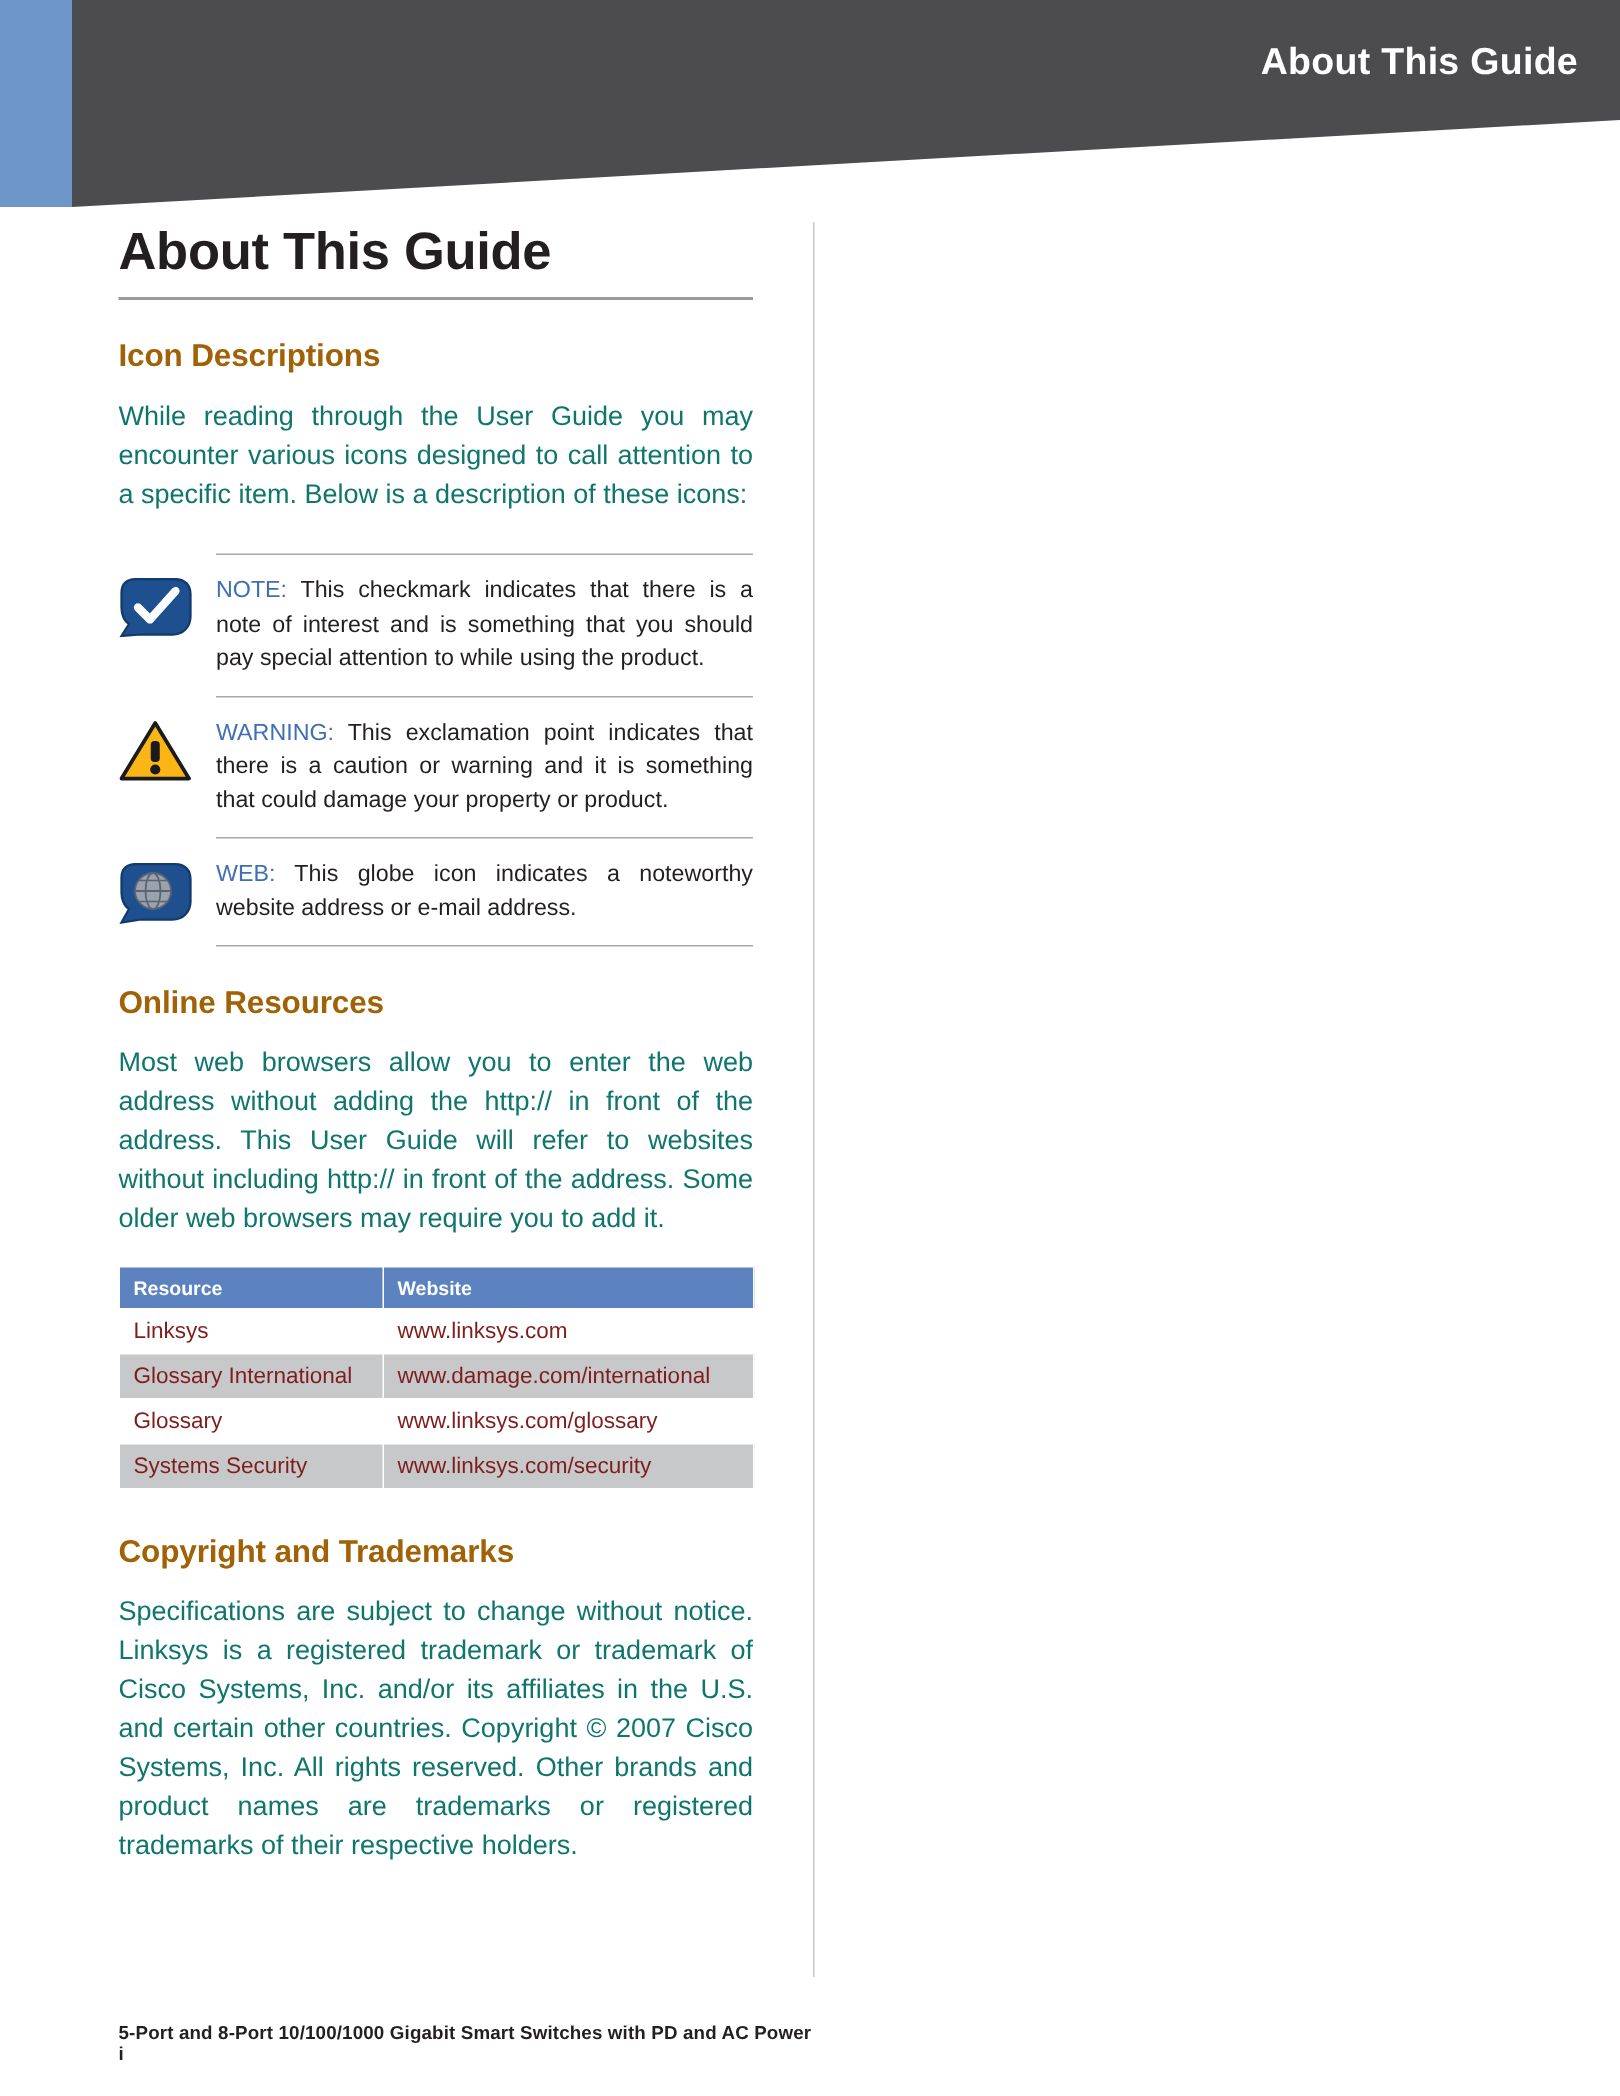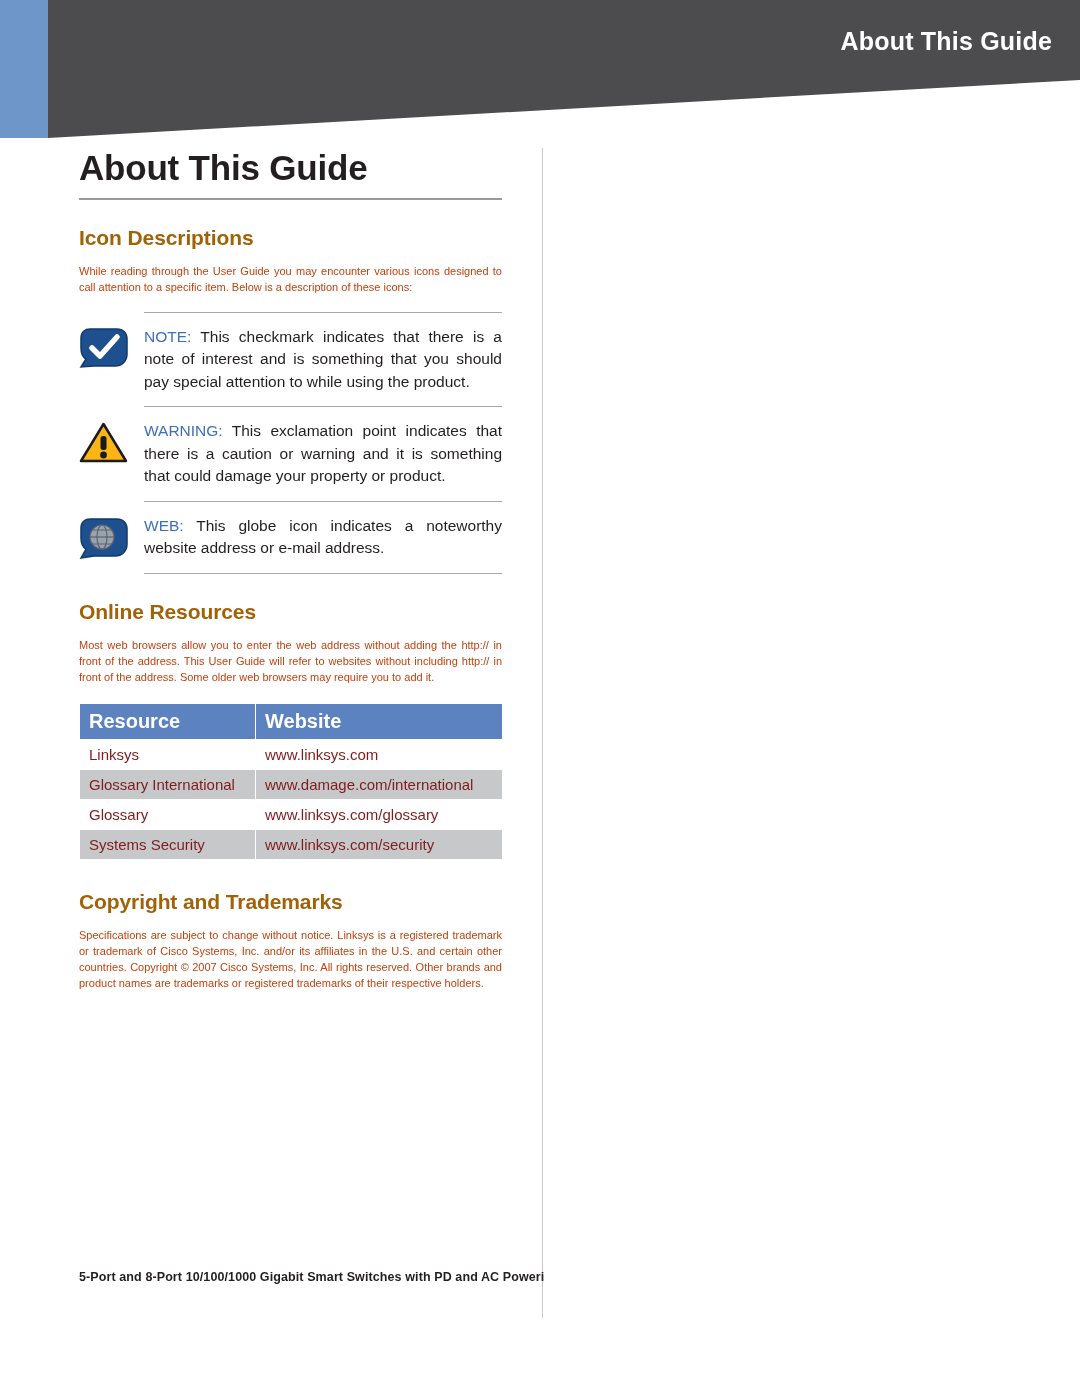--- a/index.html
+++ b/index.html
@@ -74,31 +74,31 @@
     margin-bottom: 26px;
   }
   h2.section {
     font-size: 21px;
     font-weight: bold;
     color: #a16207;
     margin: 0 0 14px 0;
     letter-spacing: -0.1px;
   }
   p.body {
-    font-size: 11px;
+    font-size: 18px;
     line-height: 1.45;
-    color: #c2410c;
+    color: #0f766e;
     margin: 0 0 14px 0;
     text-align: justify;
   }
   p.body.last { margin-bottom: 0; }
 
   
   .notes {
-    margin-top: 16px;
+    margin-top: 27px;
     margin-bottom: 26px;
   }
   .note-rule {
     height: 1px;
     background: #a8a8a8;
     margin-left: 65px;
     width: 358px;
   }
   .note-row {
     display: flex;
@@ -128,21 +128,21 @@
   .res-table {
     border-collapse: collapse;
     width: 423px;
     margin-top: 18px;
     margin-bottom: 30px;
     table-layout: fixed;
   }
   .res-table th {
     background: #5c83bf;
     color: #ffffff;
-    font-size: 20px;
+    font-size: 13px;
     font-weight: bold;
     text-align: left;
     padding: 6px 9px;
     border: 1px solid #ffffff;
   }
   .res-table td {
     font-size: 15px;
     color: #7f1d1d;
     padding: 6px 9px;
     border: 1px solid #ffffff;
@@ -161,25 +161,26 @@
     top: 148px;
     width: 1px;
     height: 1170px;
     background: #c8c8c8;
   }
 
   
   .footer {
     position: absolute;
     left: 79px;
-    top: 1270px;
+    top: 1348px;
     width: 922px;
     display: flex;
-    justify-content: flex-start;
+    justify-content: flex-end;
     align-items: baseline;
+    flex-direction: column;
   }
   .footer-text {
     font-size: 12.5px;
     font-weight: bold;
     color: #231f20;
     letter-spacing: 0.1px;
   }
   .footer-page {
     font-size: 12.5px;
     font-weight: bold;

